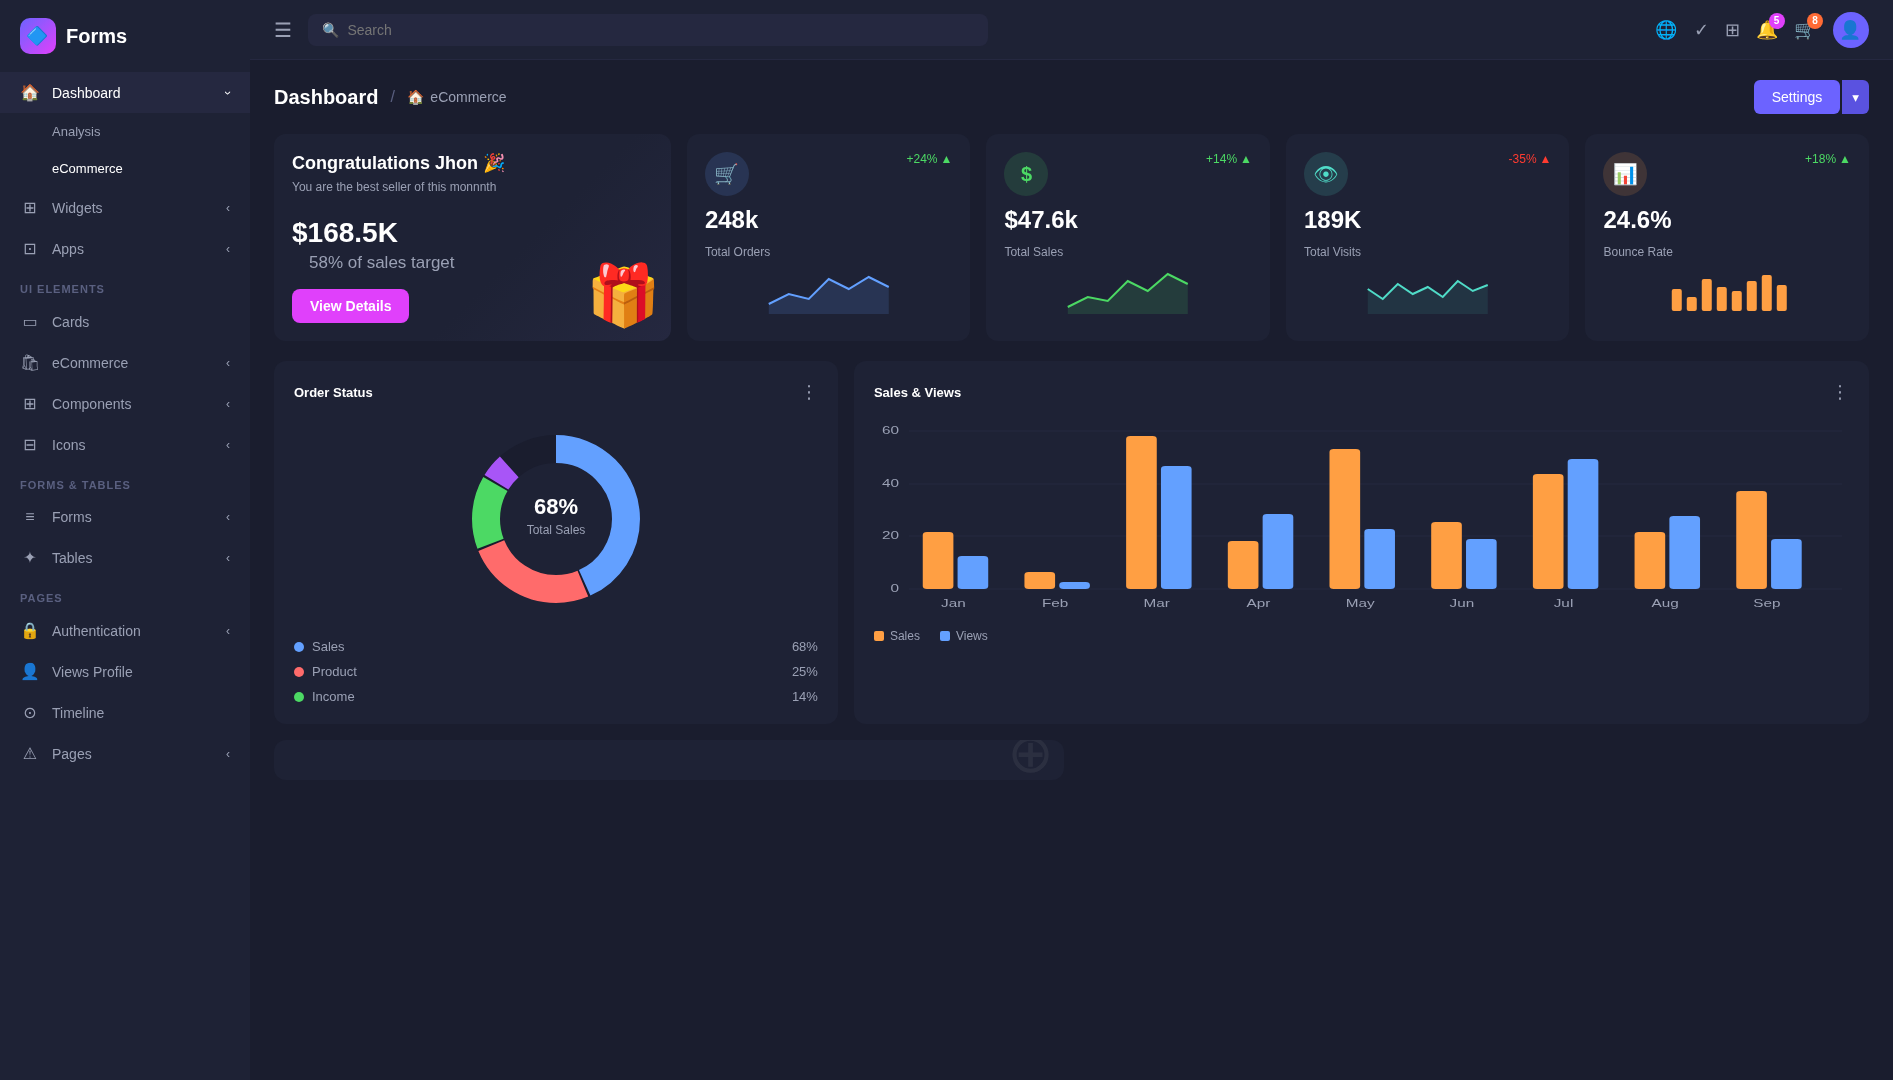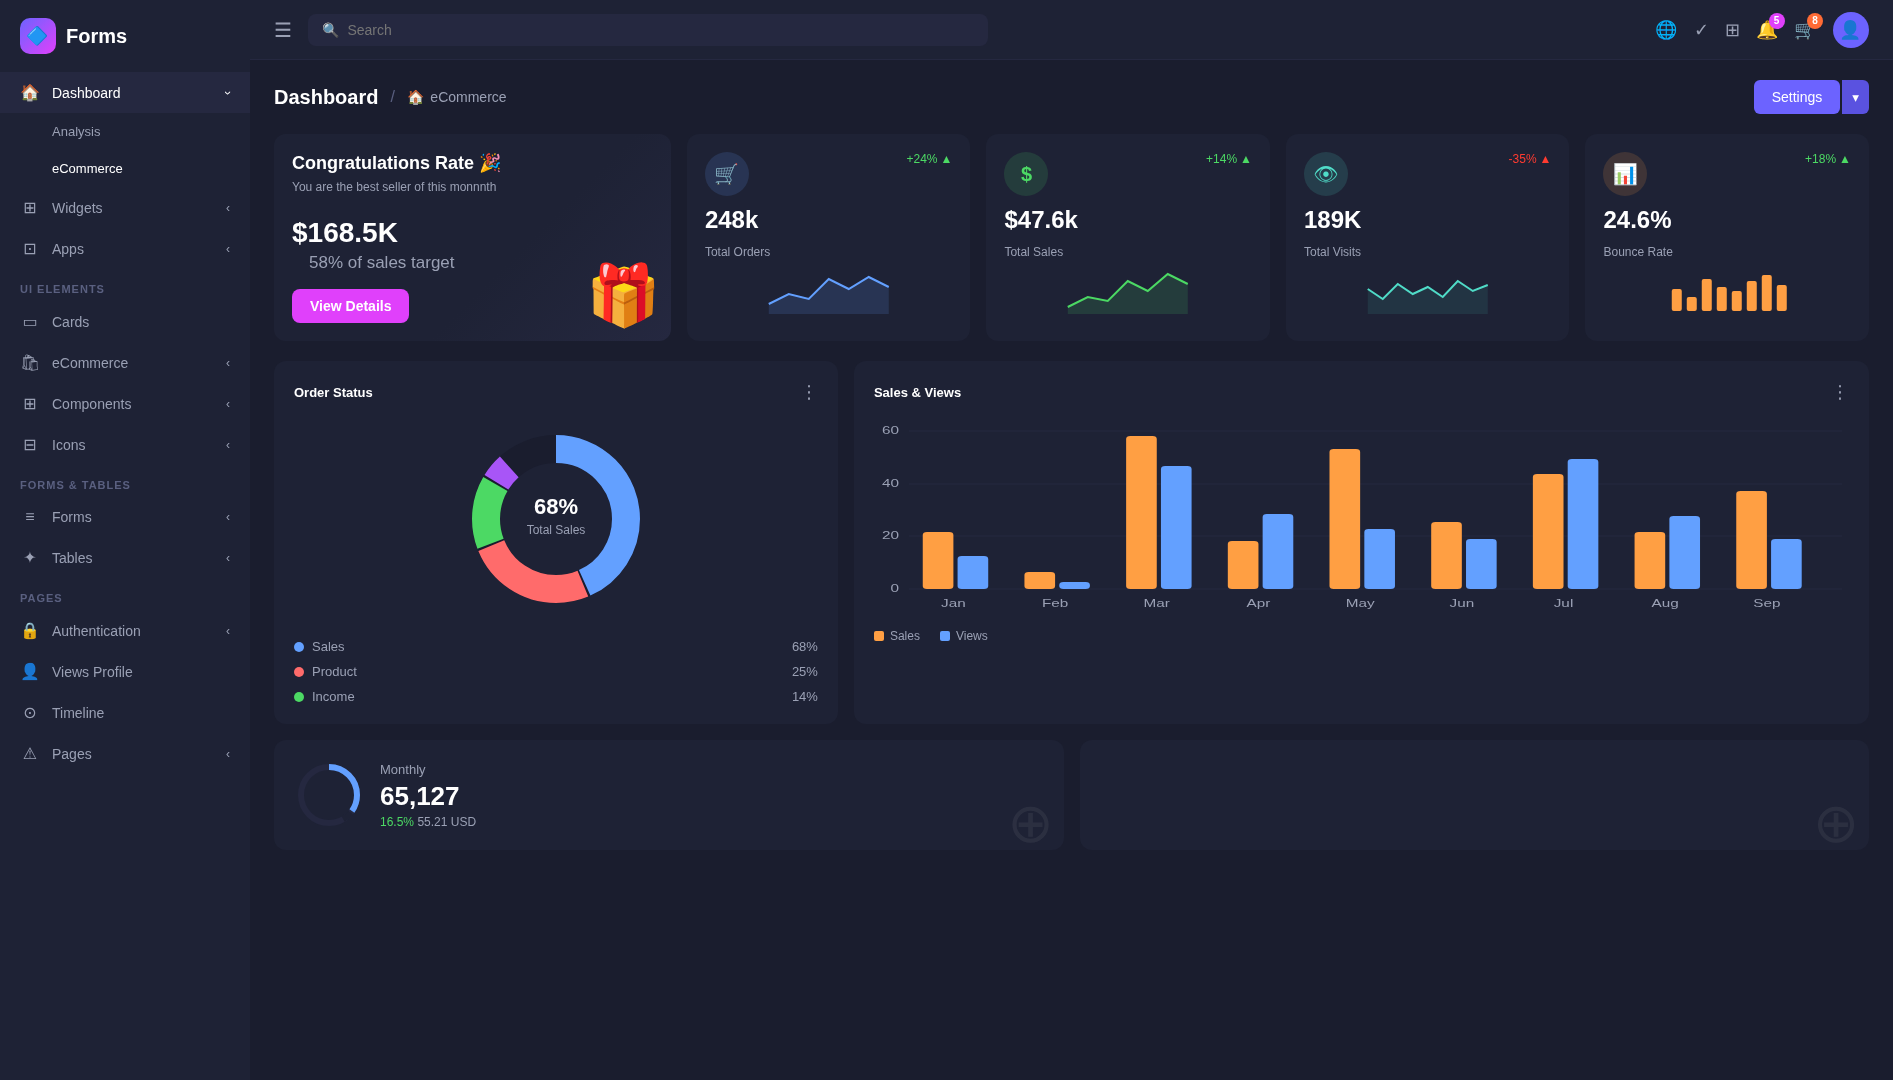--- a/index.html
+++ b/index.html
@@ -243,21 +243,21 @@
       </div>
       <div style="display:flex;gap:0;justify-content:space-between;">
         <button class="settings-btn">Settings</button>
         <button class="settings-btn-arrow">▾</button>
       </div>
     </div>
 
     <div class="stats-row">
 
       <div class="stat-card congrats-card">
-        <div class="congrats-title">Congratulations Rate 🎉</div>
+        <div class="congrats-title">Congratulations Jhon 🎉</div>
         <div class="congrats-sub">You are the best seller of this monnnth</div>
         <div class="congrats-amount">$168.5K</div>
         <div class="congrats-pct">58% of sales target</div>
         <button class="view-btn">View Details</button>
         <div class="gift-img">🎁</div>
       </div>
 
       <div class="stat-card">
         <div class="stat-header">
           <div class="stat-icon-circle stat-icon-blue">🛒</div>
@@ -446,39 +446,19 @@
           <div class="bar-legend-item">
             <div class="bar-legend-dot" style="background:#63a0ff;"></div>
             <span>Views</span>
           </div>
         </div>
       </div>
     </div>
 
     <div class="info-row">
 
-      <div class="info-card" style="position:relative;overflow:hidden;">
-        <div class="info-inner">
-          <div class="circular-progress">
-            <svg width="70" height="70" viewBox="0 0 70 70">
-              <circle cx="35" cy="35" r="28" fill="none" stroke="#252840" stroke-width="6"></circle>
-              <circle cx="35" cy="35" r="28" fill="none" stroke="#63a0ff" stroke-width="6" stroke-dasharray="105 176" stroke-dashoffset="44" style="transform:rotate(-90deg);transform-origin:35px 35px;"></circle>
-              <circle cx="35" cy="35" r="28" fill="none" stroke="#1e2235" stroke-width="6" stroke-dasharray="10 176" stroke-dashoffset="-63" style="transform:rotate(-90deg);transform-origin:35px 35px;"></circle>
-            </svg>
-          </div>
-          <div class="info-stats">
-            <div class="info-period">Monthly</div>
-            <div class="info-value">65,127</div>
-            <div class="info-sub">
-              <span class="pos">16.5%</span>
-              <span class="info-usd"> <span>55.21 USD</span></span>
-            </div>
-          </div>
-        </div>
-        <div style="position:absolute;right:10px;bottom:-5px;font-size:55px;opacity:0.06;color:#fff;">⊕</div>
-      </div>
 
       <div class="info-card" style="position:relative;overflow:hidden;">
         <div style="position:absolute;right:10px;bottom:-5px;font-size:55px;opacity:0.06;color:#fff;">⊕</div>
       </div>
     </div>
   </div>
 </div>
 
 </body></html>

